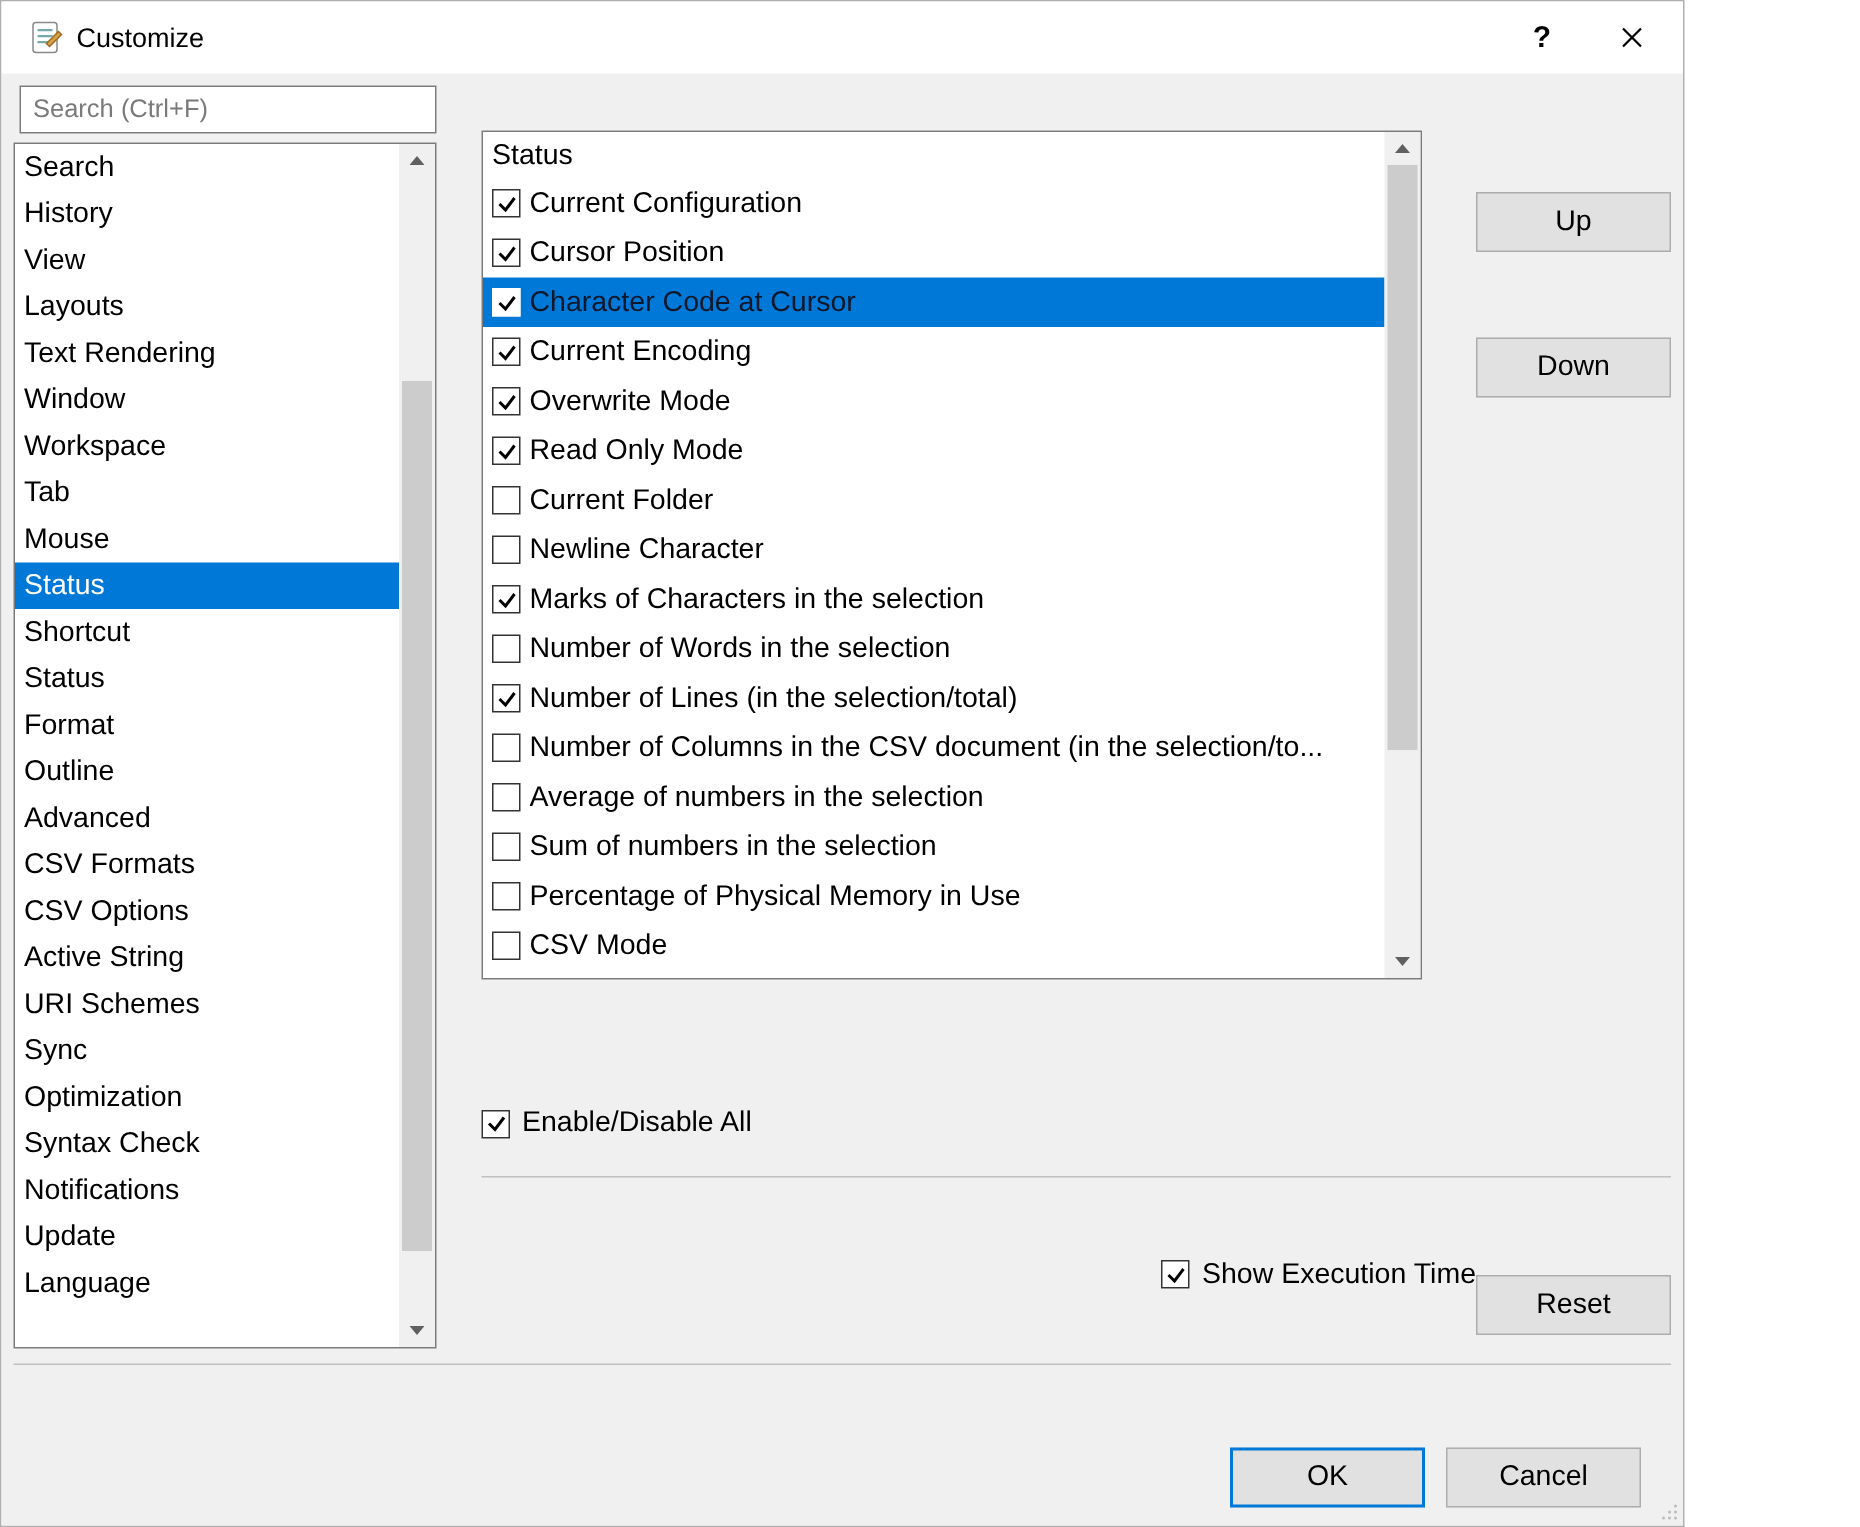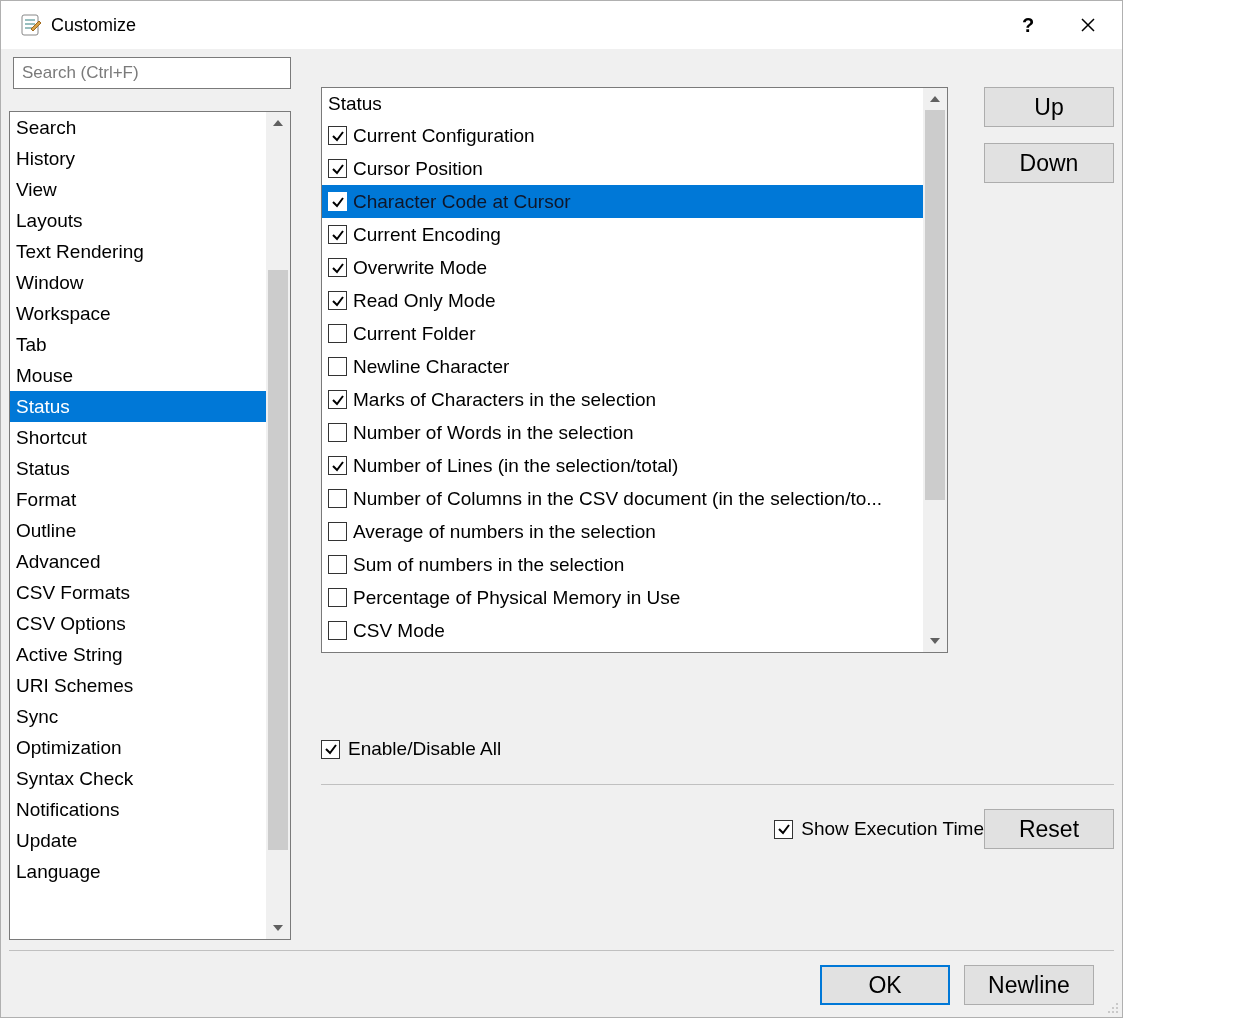--- a/index.html
+++ b/index.html
@@ -61,21 +61,20 @@
   .main-row {
     flex: 1;
     display: flex;
     gap: 30px;
   }
   
   .left-col {
     width: 282px;
     display: flex;
     flex-direction: column;
-    gap: 16px;
   }
   .search-input {
     height: 32px;
     border: 1px solid #7a7a7a;
     background: #fff;
     font-size: 17px;
     padding: 2px 8px;
     font-family: inherit;
     color: #000;
     margin-bottom: 6px;
@@ -222,26 +221,27 @@
   .side-buttons {
     width: 130px;
     display: flex;
     flex-direction: column;
     gap: 16px;
   }
   .btn {
     height: 40px;
     border: 1px solid #adadad;
     background: #e1e1e1;
-    font-size: 23px;
+    font-size: 19px;
     font-family: inherit;
     cursor: default;
     display: inline-flex;
     align-items: center;
     justify-content: center;
+    margin-top: 41px;
   }
   .btn.default {
     border: 2px solid #0078d7;
     background: #e1e1e1;
   }
   
   .below-list {
     margin-top: 40px;
   }
   .check-row {
@@ -502,21 +502,21 @@
             </div>
             <button class="btn">Reset</button>
           </div>
         </div>
       </div>
     </div>
 
     <div class="bottom-hr"></div>
     <div class="bottom-row">
       <button class="btn default">OK</button>
-      <button class="btn">Newline</button>
+      <button class="btn">Cancel</button>
     </div>
 
     <svg class="grip" viewBox="0 0 16 16">
       <circle cx="13" cy="5" r="1" fill="#888"></circle>
         <circle cx="13" cy="9" r="1" fill="#888"></circle>
         <circle cx="13" cy="13" r="1" fill="#888"></circle>
       <circle cx="9" cy="9" r="1" fill="#888"></circle>
         <circle cx="9" cy="13" r="1" fill="#888"></circle>
       <circle cx="5" cy="13" r="1" fill="#888"></circle>
     </svg>

